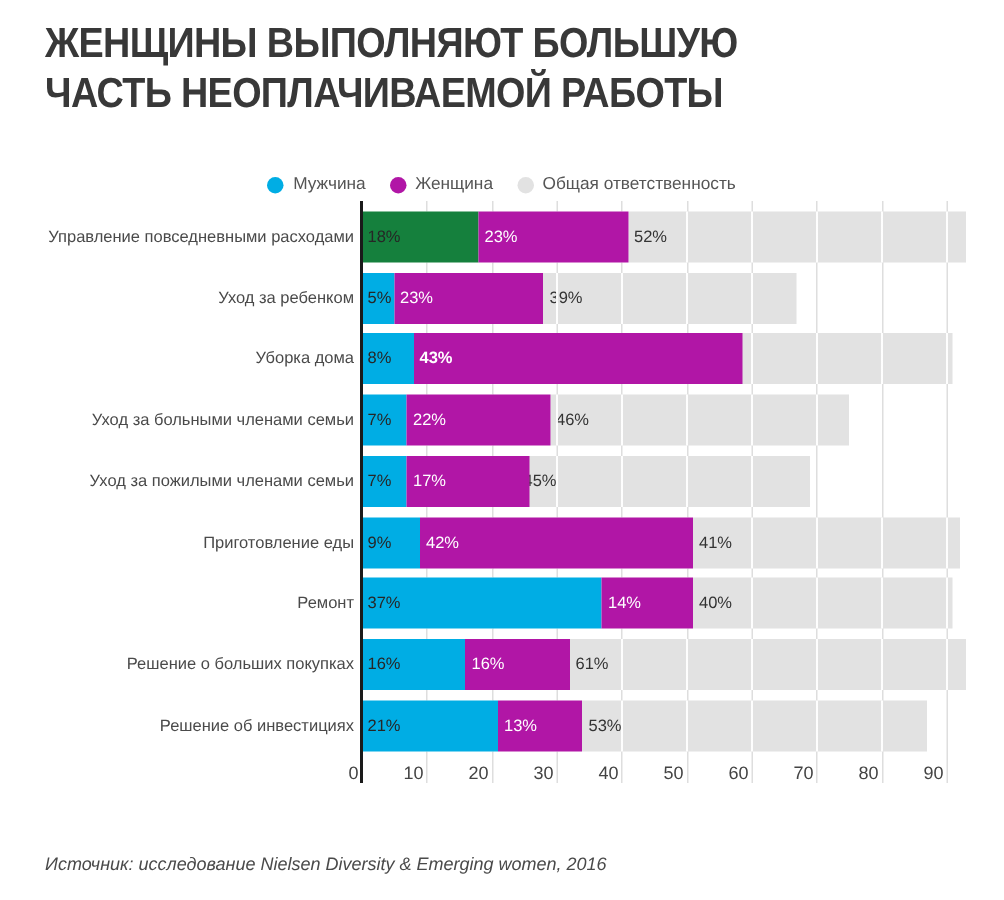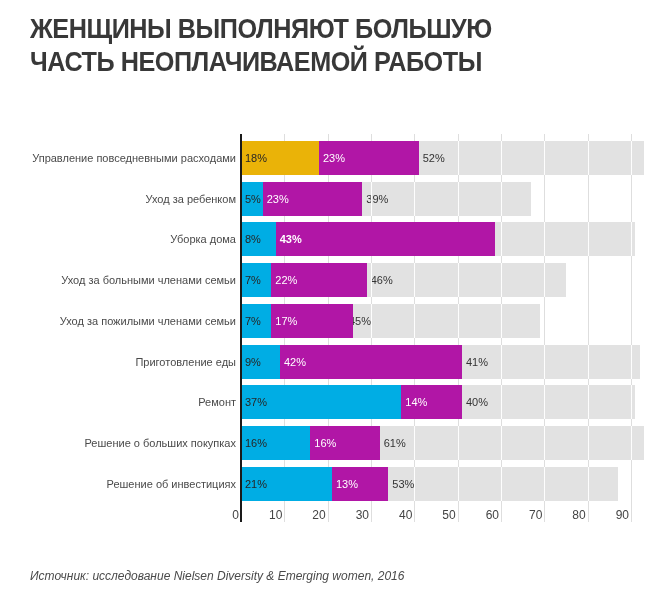--- a/index.html
+++ b/index.html
@@ -49,20 +49,34 @@
   .source{
     position:absolute;left:30px;top:569px;width:620px;
     font-size:12px;font-style:italic;color:#4a4a4a;
   }
 </style>
 </head>
 <body>
 
 <div class="page">
   <h1 class="title">ЖЕНЩИНЫ ВЫПОЛНЯЮТ БОЛЬШУЮ ЧАСТЬ НЕОПЛАЧИВАЕМОЙ РАБОТЫ</h1>
+  <div class="legend" id="legend">
+      <span class="lg-item">
+        <span class="lg-dot" style="background: rgb(0, 173, 228);"></span>
+        <span>Мужчина</span>
+      </span>
+      <span class="lg-item">
+        <span class="lg-dot" style="background: rgb(177, 22, 166);"></span>
+        <span>Женщина</span>
+      </span>
+      <span class="lg-item">
+        <span class="lg-dot" style="background: rgb(226, 226, 226);"></span>
+        <span>Общая ответственность</span>
+      </span>
+    </div>
   <div class="chart" id="chart">
     <div id="cats">
         <div class="cat" style="top: 141px; height: 34px;">Управление повседневными расходами</div>
         <div class="cat" style="top: 181.7px; height: 34px;">Уход за ребенком</div>
         <div class="cat" style="top: 222.4px; height: 34px;">Уборка дома</div>
         <div class="cat" style="top: 263.1px; height: 34px;">Уход за больными членами семьи</div>
         <div class="cat" style="top: 303.8px; height: 34px;">Уход за пожилыми членами семьи</div>
         <div class="cat" style="top: 344.5px; height: 34px;">Приготовление еды</div>
         <div class="cat" style="top: 385.2px; height: 34px;">Ремонт</div>
         <div class="cat" style="top: 425.9px; height: 34px;">Решение о больших покупках</div>
@@ -73,21 +87,21 @@
         <div class="gridline" style="left: 86.666px; height: 388px;"></div>
         <div class="gridline" style="left: 129.999px; height: 388px;"></div>
         <div class="gridline" style="left: 173.332px; height: 388px;"></div>
         <div class="gridline" style="left: 216.665px; height: 388px;"></div>
         <div class="gridline" style="left: 259.998px; height: 388px;"></div>
         <div class="gridline" style="left: 303.331px; height: 388px;"></div>
         <div class="gridline" style="left: 346.664px; height: 388px;"></div>
         <div class="gridline" style="left: 389.997px; height: 388px;"></div>
         <div class="row" style="top: 7px; height: 34px;">
           <div class="whitegrid" style="width: 402.997px;"></div>
-          <div class="seg seg-0" style="left: 0px; width: 77.9994px; background: #eab308;">
+          <div class="seg seg-0" style="left: 0px; width: 77.9994px; background: #15803d;">
             <span class="val">18%</span>
           </div>
           <div class="seg seg-1" style="left: 77.9994px; width: 99.6659px; background: rgb(177, 22, 166);">
             <span class="val">23%</span>
           </div>
           <div class="seg seg-2" style="left: 177.665px; width: 225.332px; background: rgb(226, 226, 226);">
             <span class="val">52%</span>
           </div>
         </div>
         <div class="row" style="top: 47.7px; height: 34px;">

